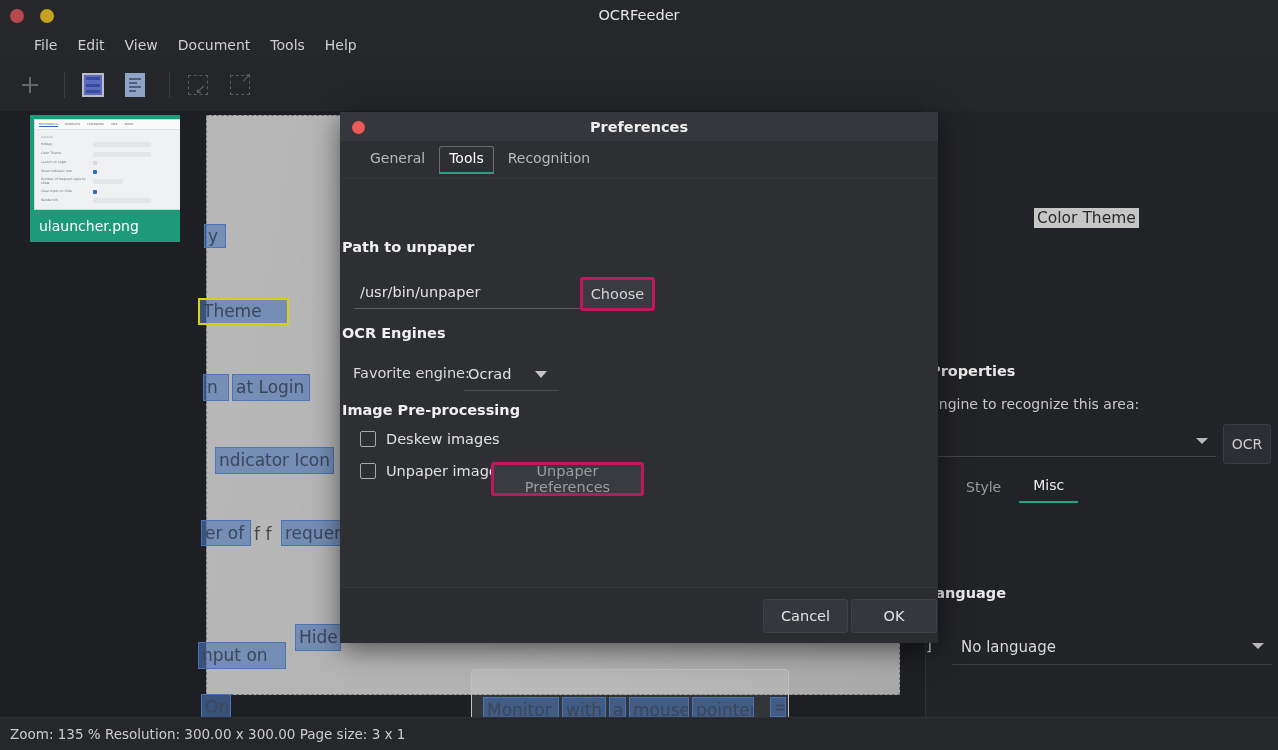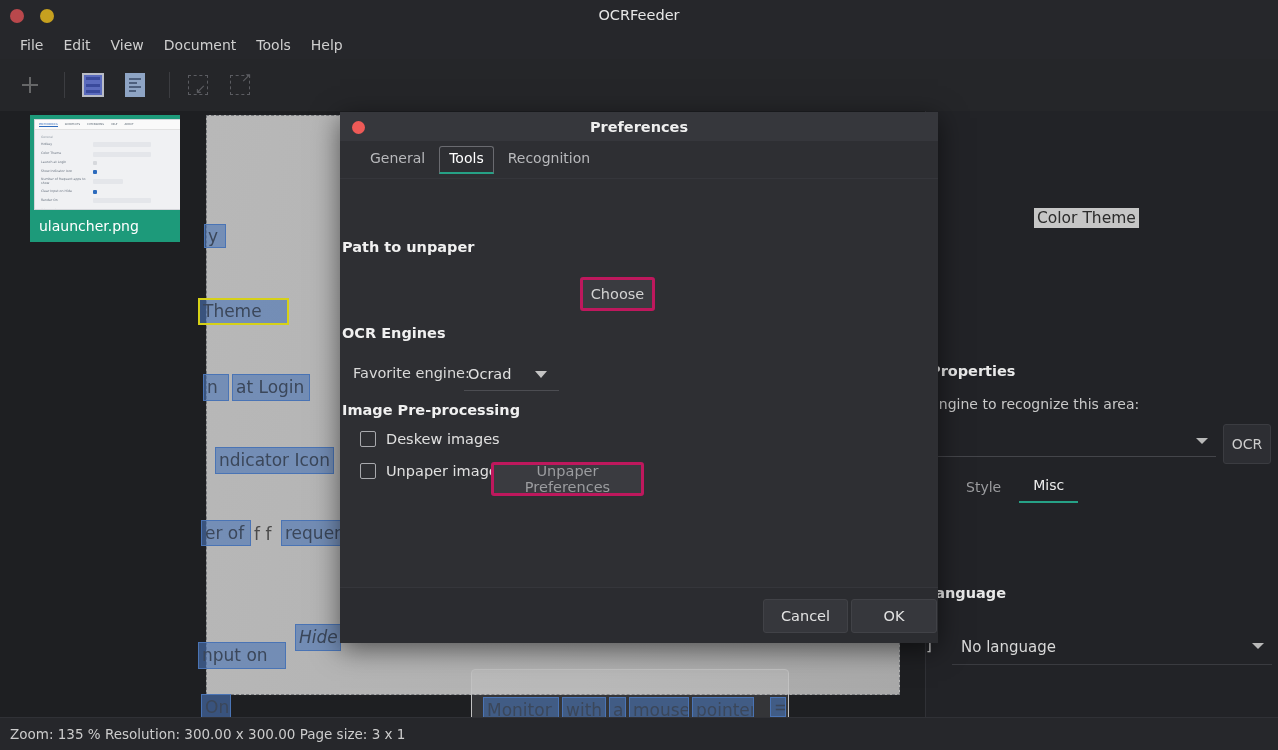--- a/index.html
+++ b/index.html
@@ -22,21 +22,21 @@
   .dot.yellow { background: #c6a01f; }
   .win-title {
     position: absolute; left: 0; top: 0; width: 1278px; height: 31px;
     line-height: 31px; text-align: center;
     color: #e6e6e6; font-size: 14.5px;
   }
 
   
   .menubar {
     position: absolute; left: 0; top: 31px; width: 1278px; height: 28px;
-    background: #26272b; display: flex; align-items: center; padding-left: 10px;
+    background: #26272b; display: flex; align-items: center; padding-left: 24px;
   }
   .menu-item {
     color: #cfcfcf; font-size: 14px; padding: 2px 10px; cursor: default;
     white-space: nowrap;
   }
 
   
   .toolbar {
     position: absolute; left: 0; top: 59px; width: 1278px; height: 52px;
     background: #252629; display: flex; align-items: center; padding-left: 12px;
@@ -383,21 +383,21 @@
     <div class="page">
       <div class="ocr-box" style="left:-3px; top:108px; width:22px; height:24px;">y</div>
       <div class="ocr-box sel" style="left:-9px; top:182px; width:91px; height:27px;">Theme</div>
       <div class="ocr-box" style="left:-4px; top:258px; width:26px; height:27px;">n</div>
       <div class="ocr-box" style="left:25px; top:258px; width:78px; height:27px;">at Login</div>
       <div class="ocr-box" style="left:8px; top:331px; width:119px; height:27px;">ndicator Icon</div>
       <div class="ocr-box" style="left:-6px; top:404px; width:50px; height:26px;">er of</div>
       <div class="plain-txt" style="left:47px; top:408px;">f f</div>
       <div class="ocr-box" style="left:74px; top:404px; width:83px; height:26px;">requent a</div>
       <div class="ocr-box" style="left:-9px; top:526px; width:88px; height:27px;">nput on</div>
-      <div class="ocr-box" style="left:88px; top:508px; width:46px; height:27px;font-style:italic;">Hide</div>
+      <div class="ocr-box" style="left:88px; top:508px; width:46px; height:27px;">Hide</div>
       <div class="ocr-box" style="left:-6px; top:578px; width:30px; height:26px;">On</div>
       <div class="ocr-box" style="left:266px; top:509px; width:28px; height:12px; font-size:6px;"></div>
       <div class="inner-card" style="left:264px; top:553px; width:318px; height:52px;"></div>
       <div class="ocr-box" style="left:276px; top:581px; width:76px; height:26px;">Monitor</div>
       <div class="ocr-box" style="left:355px; top:581px; width:44px; height:26px;">with</div>
       <div class="ocr-box" style="left:402px; top:581px; width:17px; height:26px;">a</div>
       <div class="ocr-box" style="left:422px; top:581px; width:60px; height:26px;">mouse</div>
       <div class="ocr-box" style="left:485px; top:581px; width:62px; height:26px;">pointer</div>
       <div class="ocr-box" style="left:563px; top:581px; width:16px; height:20px;">=</div>
     </div>
@@ -433,20 +433,21 @@
       <div class="dlg-close"></div>
       <div class="dlg-name">Preferences</div>
     </div>
     <div class="dlg-tabs">
       <div class="dlg-tab">General</div>
       <div class="dlg-tab active">Tools</div>
       <div class="dlg-tab">Recognition</div>
     </div>
     <div class="dlg-body">
       <div class="sec-head" style="left:2px; top:60px;">Path to unpaper</div>
+      <div class="path-input" title="/usr/bin/unpaper">/usr/bin/unpaper</div>
       <div class="btn choose-btn">Choose</div>
 
       <div class="sec-head" style="left:2px; top:146px;">OCR Engines</div>
       <div class="fav-label">Favorite engine:</div>
       <div class="fav-combo">Ocrad</div>
       <div class="fav-caret"></div>
 
       <div class="sec-head" style="left:2px; top:223px;">Image Pre-processing</div>
 
       <div class="chk-row" style="left:20px; top:252px;">

